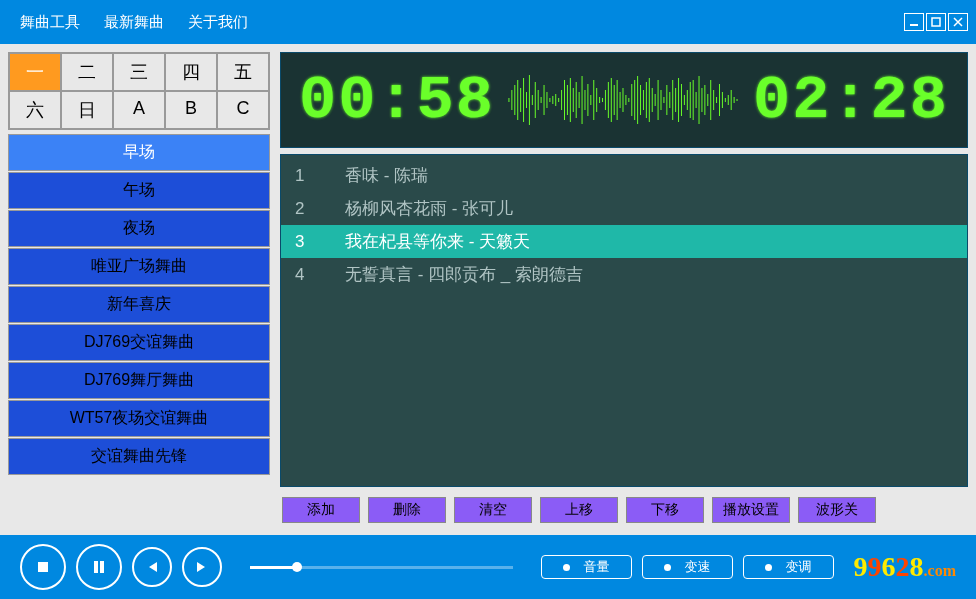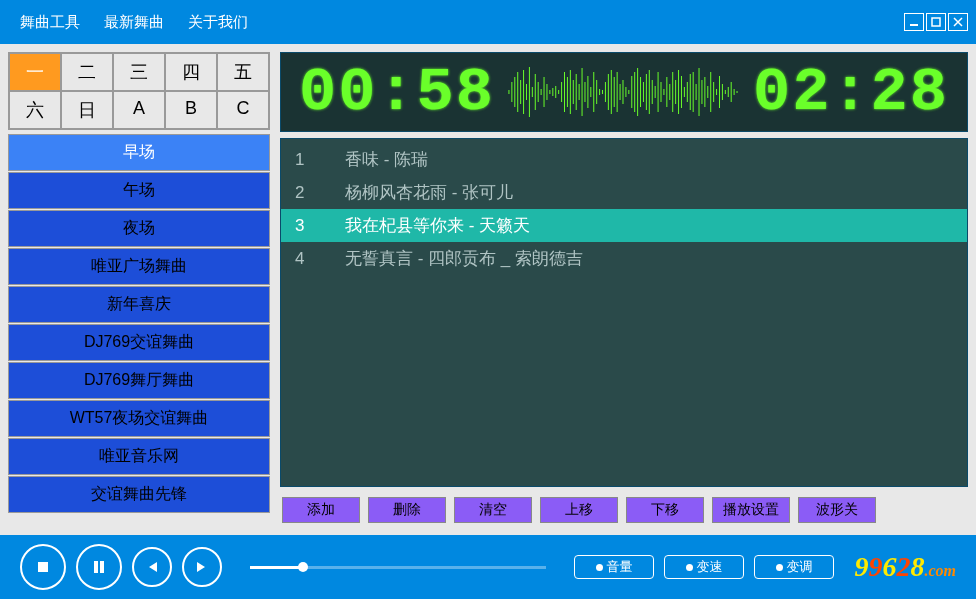--- a/index.html
+++ b/index.html
@@ -13,41 +13,41 @@
 .win-btn svg { width: 12px; height: 12px; }
 .main-area { flex: 1; display: flex; padding: 8px; gap: 10px; background: #e8e8e8; }
 .sidebar { width: 262px; display: flex; flex-direction: column; }
 .tabs-grid { display: grid; grid-template-columns: repeat(5, 1fr); border: 1px solid #999; }
 .tab-cell { border: 1px solid #999; text-align: center; padding: 6px 0; font-size: 18px; cursor: pointer; background: #e8e8e8; }
 .tab-cell.selected { background: #ff9a1f; color: #fff; }
 .category-list { margin-top: 4px; }
 .category-item { border: 1px solid #999; background: #1d4ed8; text-align: center; padding: 7px 0; font-size: 16px; cursor: pointer; margin-bottom: 1px; }
 .category-item.selected { background: #3b82f6; color: #fff; }
 .right-panel { flex: 1; display: flex; flex-direction: column; gap: 6px; }
-.display-panel { background: #1a3333; border: 1px solid #0a4a6a; height: 80px; display: flex; align-items: center; padding: 0 18px; gap: 12px; }
+.display-panel { background: #1a3333; border: 1px solid #0a4a6a; height: 96px; display: flex; align-items: center; padding: 0 18px; gap: 12px; }
 .time-display { font-family: "Digital", "Courier New", monospace; font-size: 62px; font-weight: bold; color: #6aff2a; letter-spacing: 2px; text-shadow: 0 0 3px #6aff2a; }
 .waveform { flex: 1; height: 60px; display: flex; align-items: center; justify-content: center; }
 .waveform svg { width: 100%; height: 60px; }
 .playlist { background: #2a4a4a; border: 1px solid #0a4a6a; flex: 1; padding: 4px 0; overflow-y: auto; }
 .playlist-row { display: flex; align-items: center; padding: 5px 14px; font-size: 17px; color: #b0c4c4; cursor: pointer; }
 .playlist-row.selected { background: #1fb8a8; color: #fff; }
 .playlist-num { width: 50px; }
 .playlist-title { flex: 1; }
 .buttons-row { display: flex; gap: 8px; padding: 4px 2px; }
 .action-btn { border: 1px solid #888; background: #8b5cf6; padding: 3px 0; font-size: 14px; cursor: pointer; width: 78px; text-align: center; }
 .playbar { background: #0088e0; height: 64px; display: flex; align-items: center; padding: 0 20px; gap: 10px; }
 .play-btn { width: 40px; height: 40px; border: 2px solid #fff; border-radius: 50%; background: transparent; display: flex; align-items: center; justify-content: center; cursor: pointer; }
 .play-btn.large { width: 46px; height: 46px; }
 .play-btn svg { fill: #fff; }
 .progress-track { flex: 1; height: 3px; background: rgba(255,255,255,0.35); position: relative; margin: 0 18px; }
 .progress-fill { position: absolute; height: 100%; background: #fff; }
 .progress-thumb { position: absolute; width: 10px; height: 10px; background: #fff; border-radius: 50%; top: -4px; }
-.pill-btn { border: 1.5px solid #fff; border-radius: 4px; background: transparent; color: #fff; padding: 2px 21px; font-size: 13px; cursor: pointer; display: flex; align-items: center; gap: 3px; }
+.pill-btn { border: 1.5px solid #fff; border-radius: 4px; background: transparent; color: #fff; padding: 2px 21px; font-size: 13px; cursor: pointer; display: flex; align-items: center; gap: 14px; }
 .pill-dot { width: 7px; height: 7px; border-radius: 50%; background: #fff; }
-.logo { margin-left: 10px; font-family: "Comic Sans MS", cursive; font-size: 28px; font-weight: bold; font-style: italic; }
+.logo { margin-left: 10px; font-family: "Comic Sans MS", cursive; font-size: 28px; font-weight: bold; }
 .logo .l1 { color: #ffea00; } .logo .l2 { color: #ff4400; } .logo .l3 { color: #ffea00; } .logo .l4 { color: #ff4400; } .logo .l5 { color: #ffea00; } .logo .l6 { color: #ff8800; font-size: 16px; }
 </style>
 </head>
 <body>
 
 <div class="window">
   <div class="titlebar">
     <div class="menu-item">舞曲工具</div>
     <div class="menu-item">最新舞曲</div>
     <div class="menu-item">关于我们</div>
@@ -87,21 +87,20 @@
         </div>
       <div class="category-list" id="category-list">
           <div class="category-item selected">早场</div>
           <div class="category-item">午场</div>
           <div class="category-item">夜场</div>
           <div class="category-item">唯亚广场舞曲</div>
           <div class="category-item">新年喜庆</div>
           <div class="category-item">DJ769交谊舞曲</div>
           <div class="category-item">DJ769舞厅舞曲</div>
           <div class="category-item">WT57夜场交谊舞曲</div>
-          <div class="category-item">唯亚音乐网</div>
           <div class="category-item">交谊舞曲先锋</div>
         </div>
     </div>
 
     <div class="right-panel">
       <div class="display-panel">
         <div class="time-display">00:58</div>
         <div class="waveform">
           <svg viewBox="0 0 240 60" preserveAspectRatio="none">
             <g stroke="#6aff2a" stroke-width="1">

